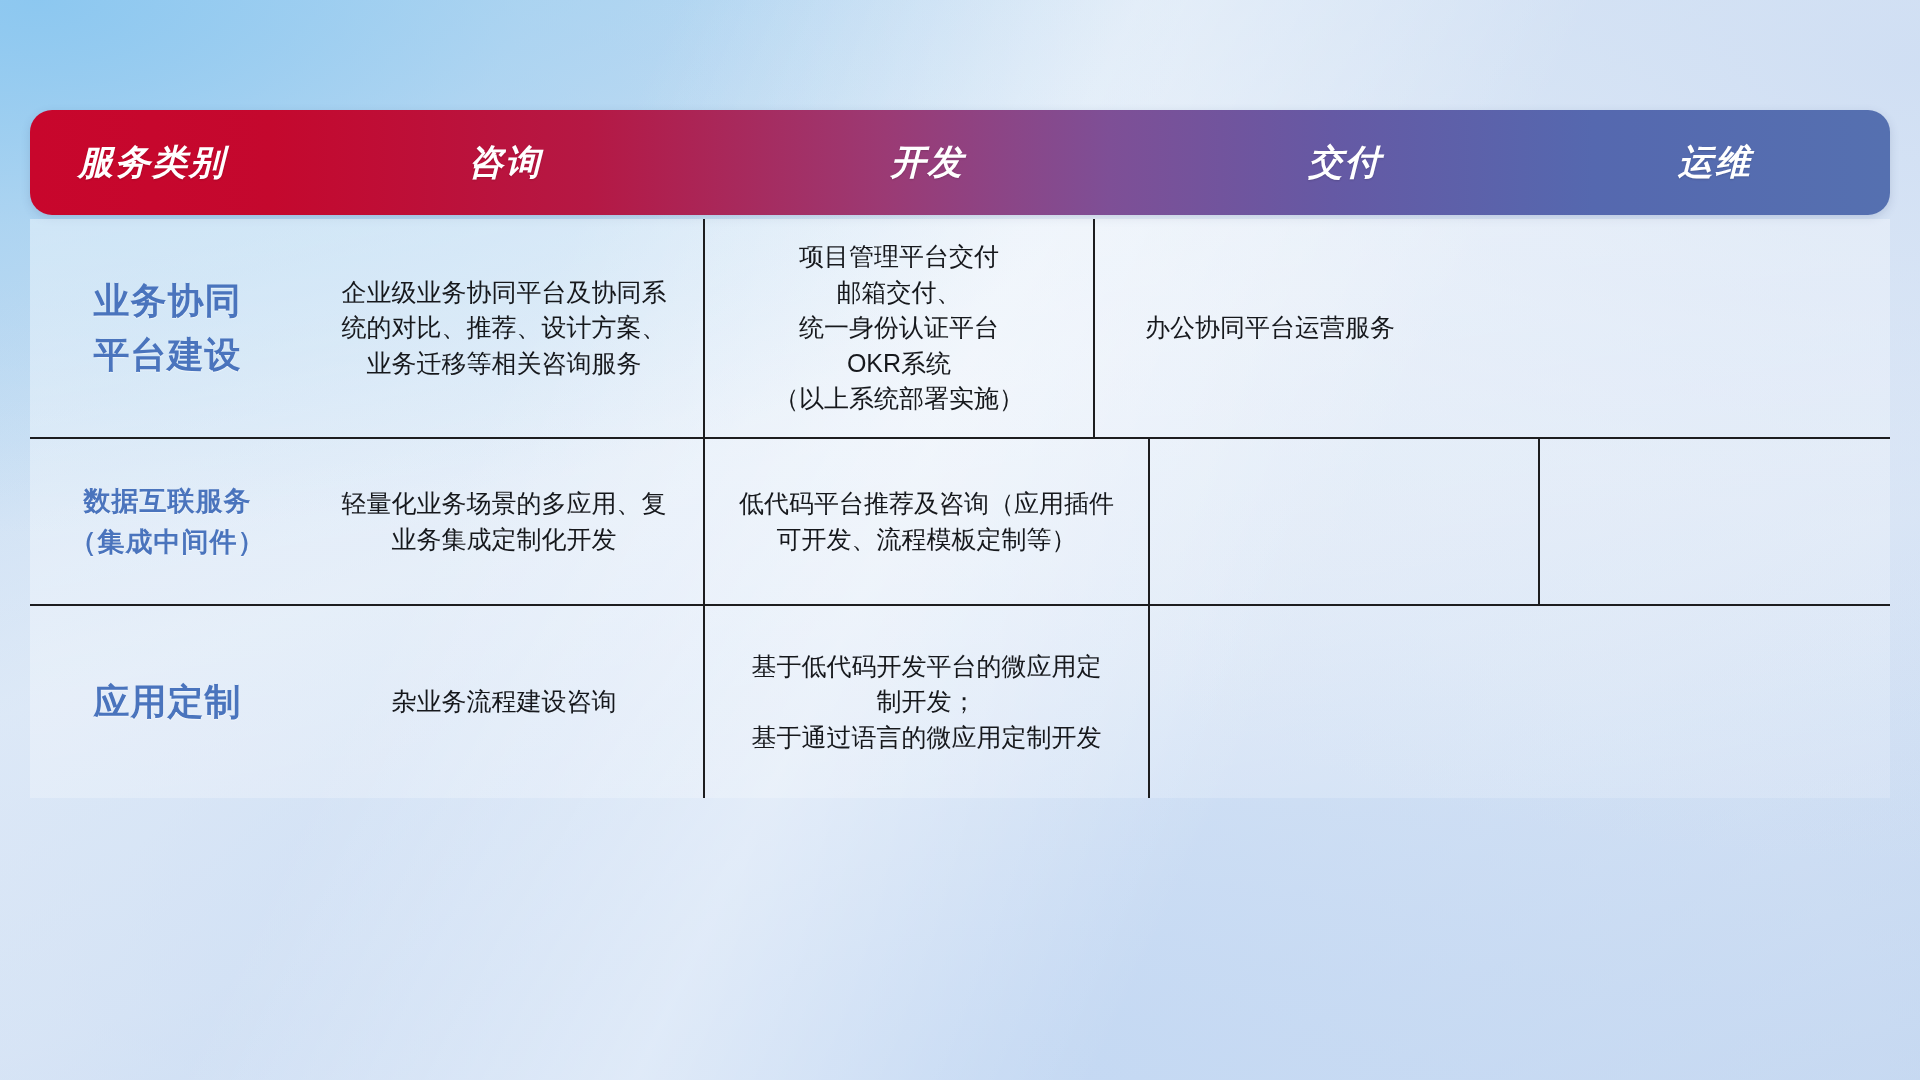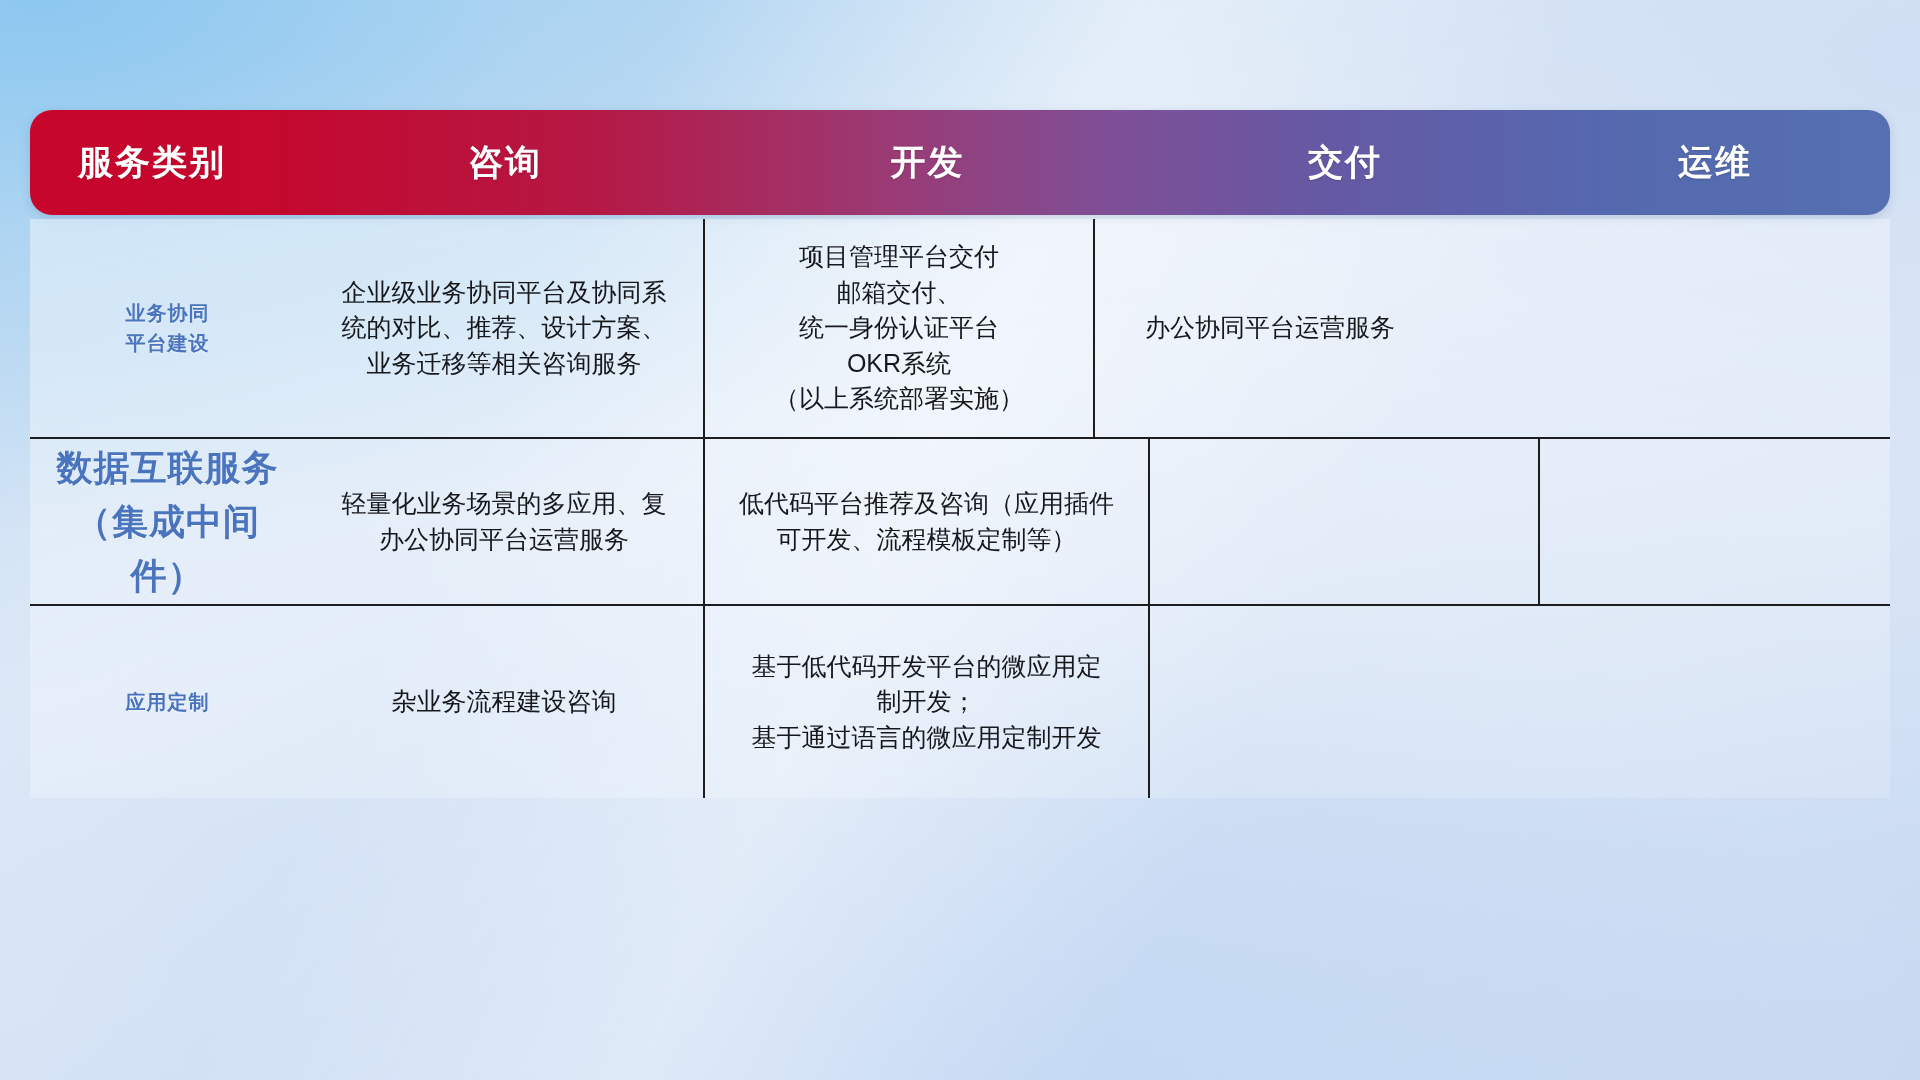--- a/index.html
+++ b/index.html
@@ -51,20 +51,21 @@
     background: linear-gradient(90deg,
         #c8062c 0%,
         #c4082e 13%,
         #b51844 30%,
         #9b3a74 46%,
         #7e4f96 58%,
         #6559a4 70%,
         #5568af 84%,
         #5570b0 100%);
     box-shadow: 0 3px 10px rgba(60,80,130,0.18);
+    font-style: italic;
   }
   .hcell {
     display: flex;
     align-items: center;
     justify-content: center;
     color: #ffffff;
     font-size: 35px;
     font-weight: bold;
     letter-spacing: 2px;
     text-shadow: 0 1px 2px rgba(0,0,0,0.14);
@@ -106,28 +107,28 @@
     padding: 6px 14px;
     font-size: 25px;
     line-height: 1.42;
     color: #16181c;
     white-space: pre-line;
   }
   
   .bcell.div-right { border-right: 2px solid #1d1d1f; }
 
   .rowlabel {
-    font-size: 20px;
+    font-size: 36px;
     font-weight: bold;
     color: #4a74bd;
     line-height: 1.5;
     letter-spacing: 1px;
     text-shadow: 0 1px 1px rgba(255,255,255,0.55);
   }
-  .rowlabel.small { font-size: 36px; }
+  .rowlabel.small { font-size: 27px; }
 </style>
 </head>
 <body>
 
 <div id="backdrop"></div>
 
 <div id="table-wrap">
 
   <div id="table-header">
     <div class="hcell c1">服务类别</div>
@@ -150,21 +151,21 @@
 统一身份认证平台
 OKR系统
 （以上系统部署实施）</div>
       <div class="bcell c5">办公协同平台运营服务</div>
     </div>
 
     <div class="trow r2">
       <div class="bcell c1 rowlabel small">数据互联服务
 （集成中间件）</div>
       <div class="bcell c2 div-right">轻量化业务场景的多应用、复
-办公协同平台运营服务</div>
+业务集成定制化开发</div>
       <div class="bcell c3 div-right">低代码平台推荐及咨询（应用插件
 可开发、流程模板定制等）</div>
       <div class="bcell c4 div-right"></div>
       <div class="bcell c5"></div>
     </div>
 
     <div class="trow r3">
       <div class="bcell c1 rowlabel">应用定制</div>
       <div class="bcell c2 div-right">杂业务流程建设咨询</div>
       <div class="bcell c3 div-right">基于低代码开发平台的微应用定

